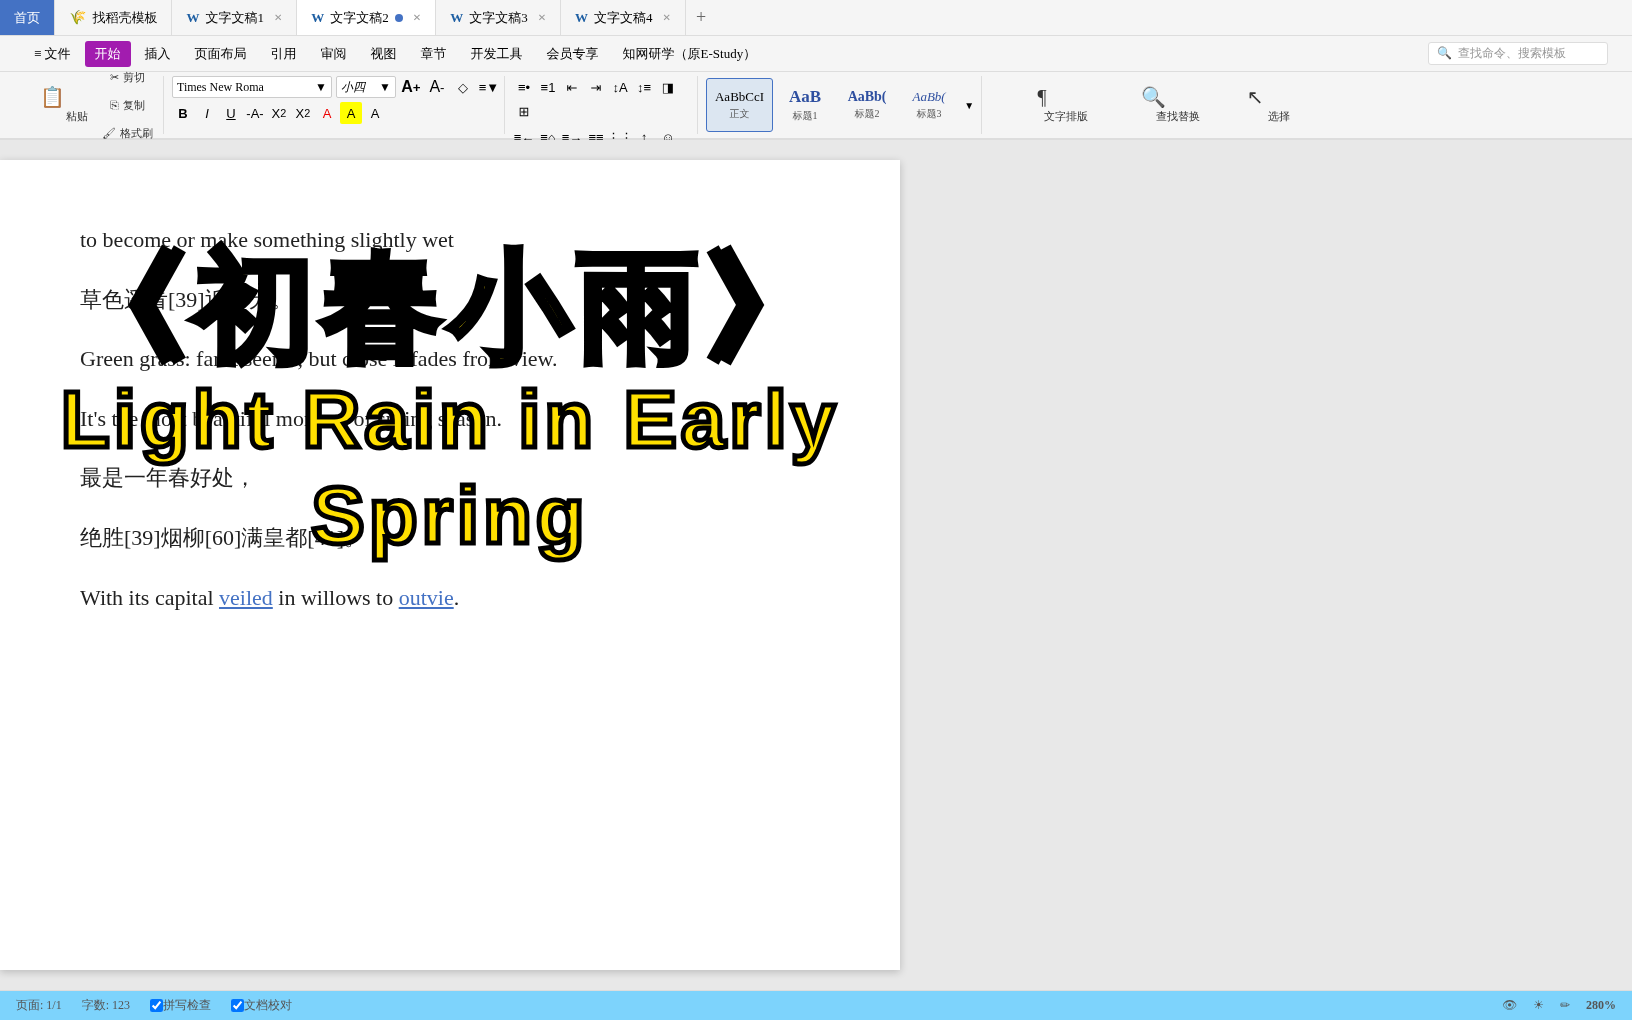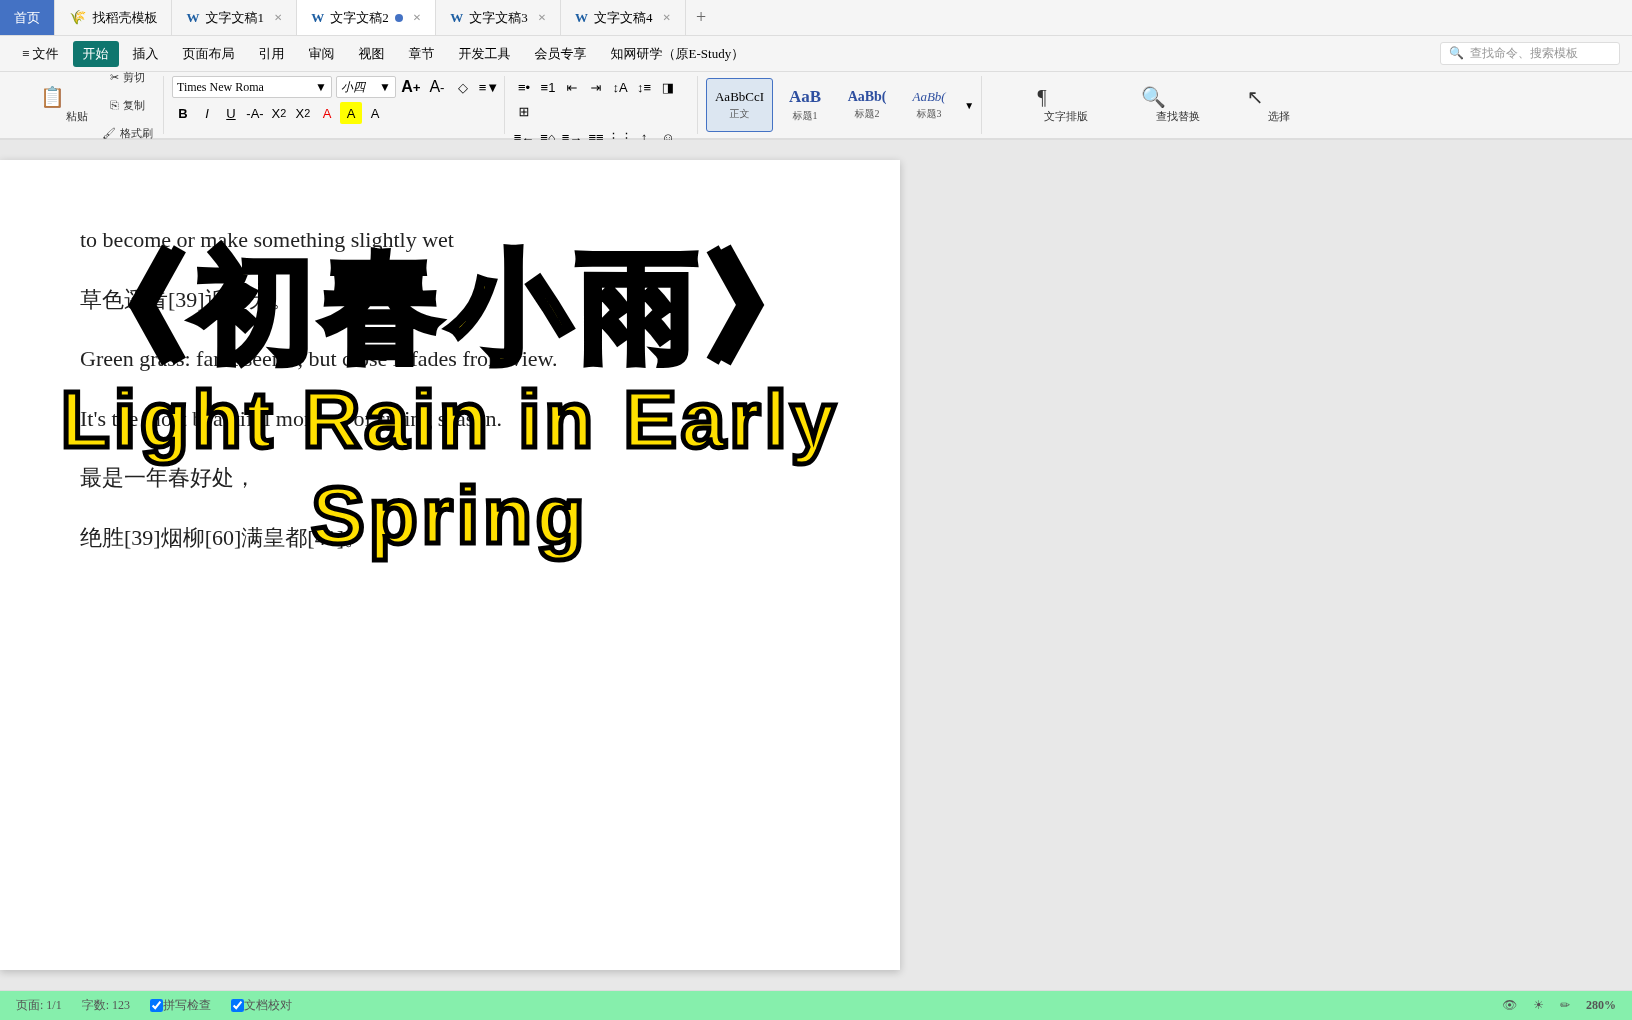--- a/index.html
+++ b/index.html
@@ -43,33 +43,33 @@
     .tab-add {
       display: flex; align-items: center; padding: 0 10px; font-size: 18px; color: #666; cursor: pointer;
     }
 
     
     .menu-bar {
       height: 36px;
       background: #f5f5f5;
       display: flex;
       align-items: center;
-      padding: 0 12px;
+      padding: 0 24px;
       border-bottom: 1px solid #ddd;
       gap: 4px;
       font-family: Liberation Serif, serif;
     }
     .menu-item {
       padding: 4px 10px;
       font-size: 13px;
       cursor: pointer;
       border-radius: 3px;
       white-space: nowrap;
     }
-    .menu-item.active { background: #0f766e; color: white; }
+    .menu-item.active { background: #a21caf; color: white; }
     .menu-search {
       margin-left: auto;
       display: flex;
       align-items: center;
       border: 1px solid #ddd;
       border-radius: 3px;
       padding: 2px 8px;
       background: white;
       font-size: 12px;
       color: #999;
@@ -224,21 +224,21 @@
       margin-bottom: 20px;
     }
     .link-text {
       color: #4472c4;
       text-decoration: underline;
     }
 
     
     .status-bar {
       height: 30px;
-      background: #86efac;
+      background: #7dd3fc;
       border-top: 1px solid #ddd;
       display: flex;
       align-items: center;
       padding: 0 16px;
       font-size: 12px;
       color: #555;
       gap: 20px;
     }
     .status-right {
       margin-left: auto;
@@ -450,20 +450,26 @@
       <div class="overlay-en">Light Rain in Early Spring</div>
     </div>
 
     <div class="doc-text">
       <p>to become or make something slightly wet</p>
       <p>草色遥看[39]近却无。</p>
       <p>Green grass: far it seems, but close it fades from view.</p>
       <p>It's the most beautiful moment of spring season.</p>
       <p>最是一年春好处，</p>
       <p>绝胜[39]烟柳[60]满皇都[41]。</p>
+      <p>
+        With its capital 
+        <span class="link-text">veiled</span>
+         in willows to 
+        <span class="link-text">outvie</span>.
+      </p>
     </div>
   </div>
 </div>
 
 <div class="status-bar">
   <span>页面: 1/1</span>
   <span>字数: 123</span>
   <div class="checkbox-item">
     <input type="checkbox" checked="" style="">
     <span>拼写检查</span>

